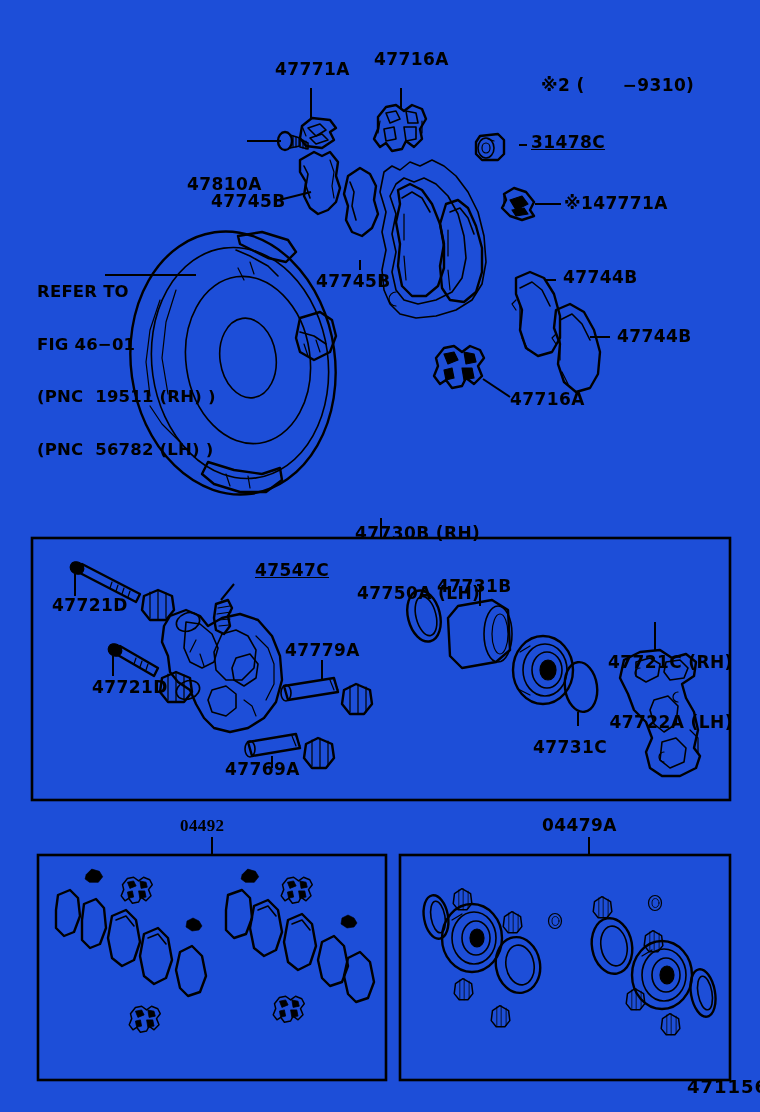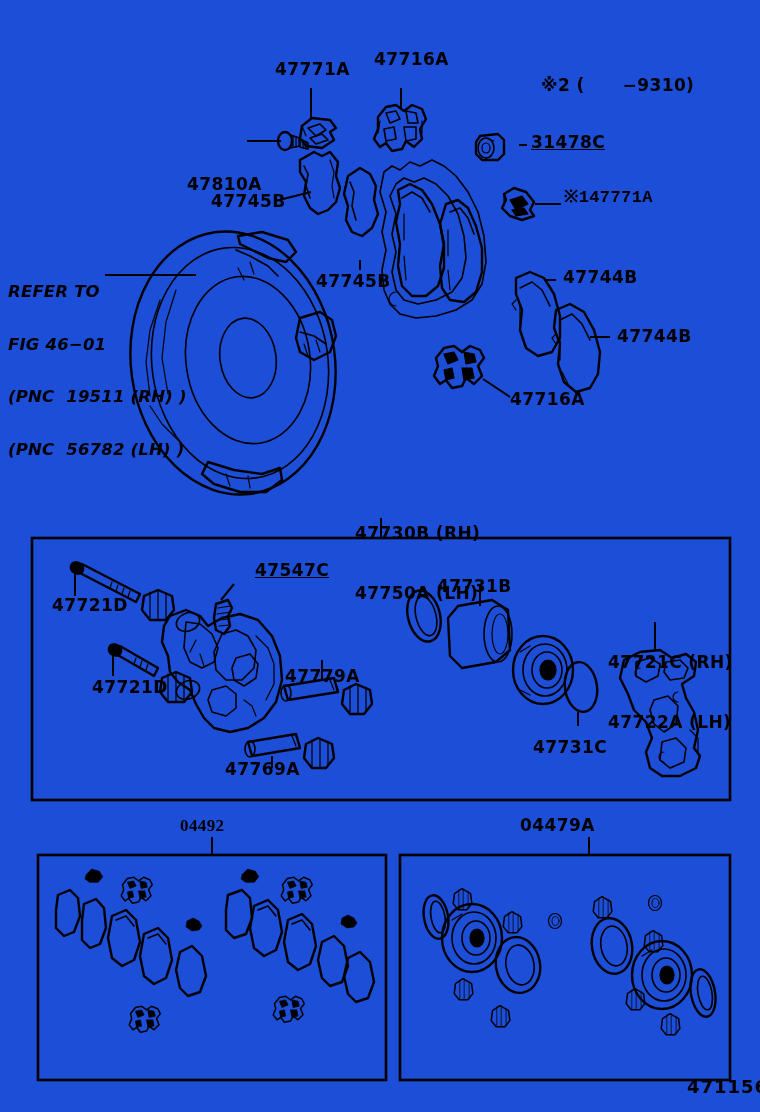--- a/index.html
+++ b/index.html
@@ -27,20 +27,21 @@
     font-family: "DejaVu Sans", "Liberation Sans", sans-serif;
     font-weight: bold;
     font-size: 17px;
     letter-spacing: 0.4px;
     color: #000;
     white-space: pre;
     line-height: 19px;
   }
   .lbl.two {
     line-height: 20px;
+    text-align: right;
   }
   .lbl.refer {
     font-size: 16.5px;
     line-height: 17.5px;
     letter-spacing: 0.2px;
   }
   .lbl.diagid {
     font-size: 18px;
     letter-spacing: 1px;
   }
@@ -483,23 +484,23 @@
   <div class="lbl" style="left:374px; top:50px;">47716A</div>
 
   <div class="lbl mark" style="left:541px; top:76px;">※2 (      −9310)</div>
 
   <div class="lbl" style="left:187px; top:131px;margin-top:44px;">47810A</div>
 
   <div class="lbl" style="left:531px; top:133px;text-decoration:underline;">31478C</div>
 
   <div class="lbl" style="left:211px; top:192px;">47745B</div>
 
-  <div class="lbl mark" style="left:564px; top:188px;font-family:Liberation Mono, monospace;">※147771A</div>
-
-  <div class="lbl refer" style="left:8px; top:248px;font-style:italic;">
+  <div class="lbl mark" style="left:564px; top:194px;">※147771A</div>
+
+  <div class="lbl refer" style="left:37px; top:248px;">
     <div>REFER TO</div>
     <div>FIG 46−01</div>
     <div>(PNC  19511 (RH) )</div>
     <div>(PNC  56782 (LH) )</div>
   </div>
 
   <div class="lbl" style="left:563px; top:268px;">47744B</div>
 
   <div class="lbl" style="left:316px; top:272px;">47745B</div>
 
@@ -516,27 +517,27 @@
 
   <div class="lbl" style="left:52px; top:596px;">47721D</div>
 
   <div class="lbl" style="left:437px; top:577px;">47731B</div>
 
   <div class="lbl two" style="left:608px; top:612px;">
     <div>47721C (RH)</div>
     <div>47722A (LH)</div>
   </div>
 
-  <div class="lbl" style="left:285px; top:641px;margin-top:26px;">47779A</div>
+  <div class="lbl" style="left:285px; top:641px;">47779A</div>
 
   <div class="lbl" style="left:92px; top:678px;">47721D</div>
 
   <div class="lbl" style="left:533px; top:727px;margin-top:11px;">47731C</div>
 
   <div class="lbl" style="left:225px; top:760px;">47769A</div>
 
   <div class="lbl" style="left:180px; top:816px;font-family:Liberation Serif, serif;">04492</div>
 
-  <div class="lbl" style="left:520px; top:816px;">04479A</div>
+  <div class="lbl" style="left:542px; top:816px;">04479A</div>
 
   <div class="lbl diagid" style="left:671px; top:1077px;margin-left:16px;">471156</div>
 
 </div>
 
 </body></html>

